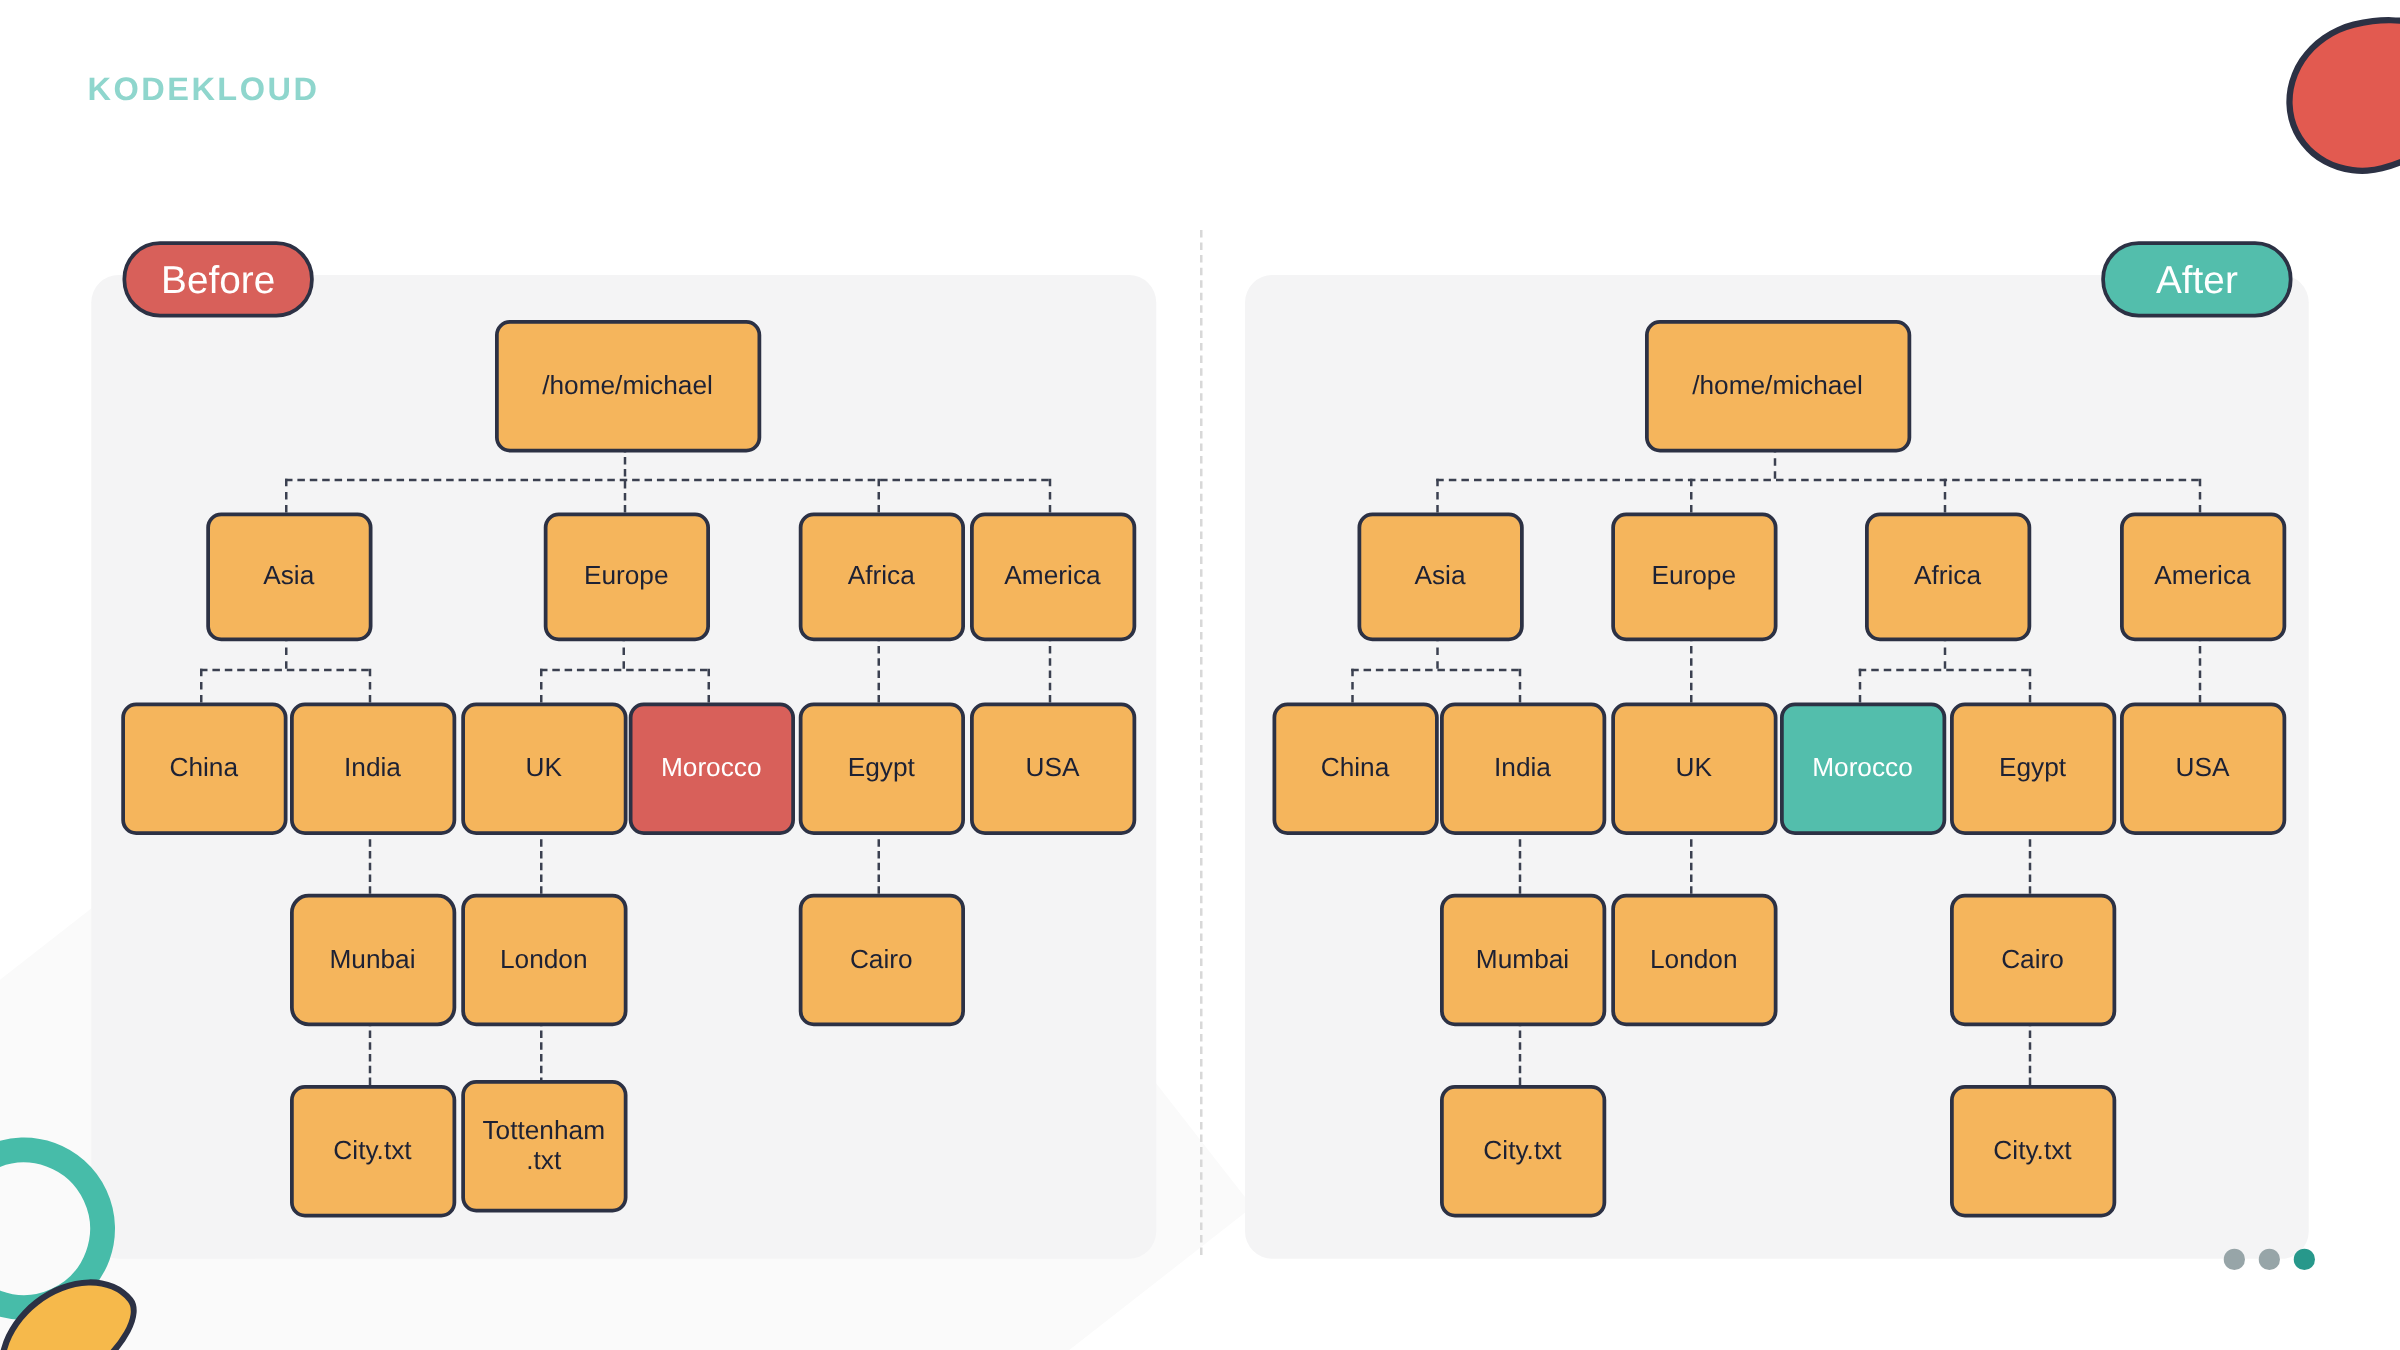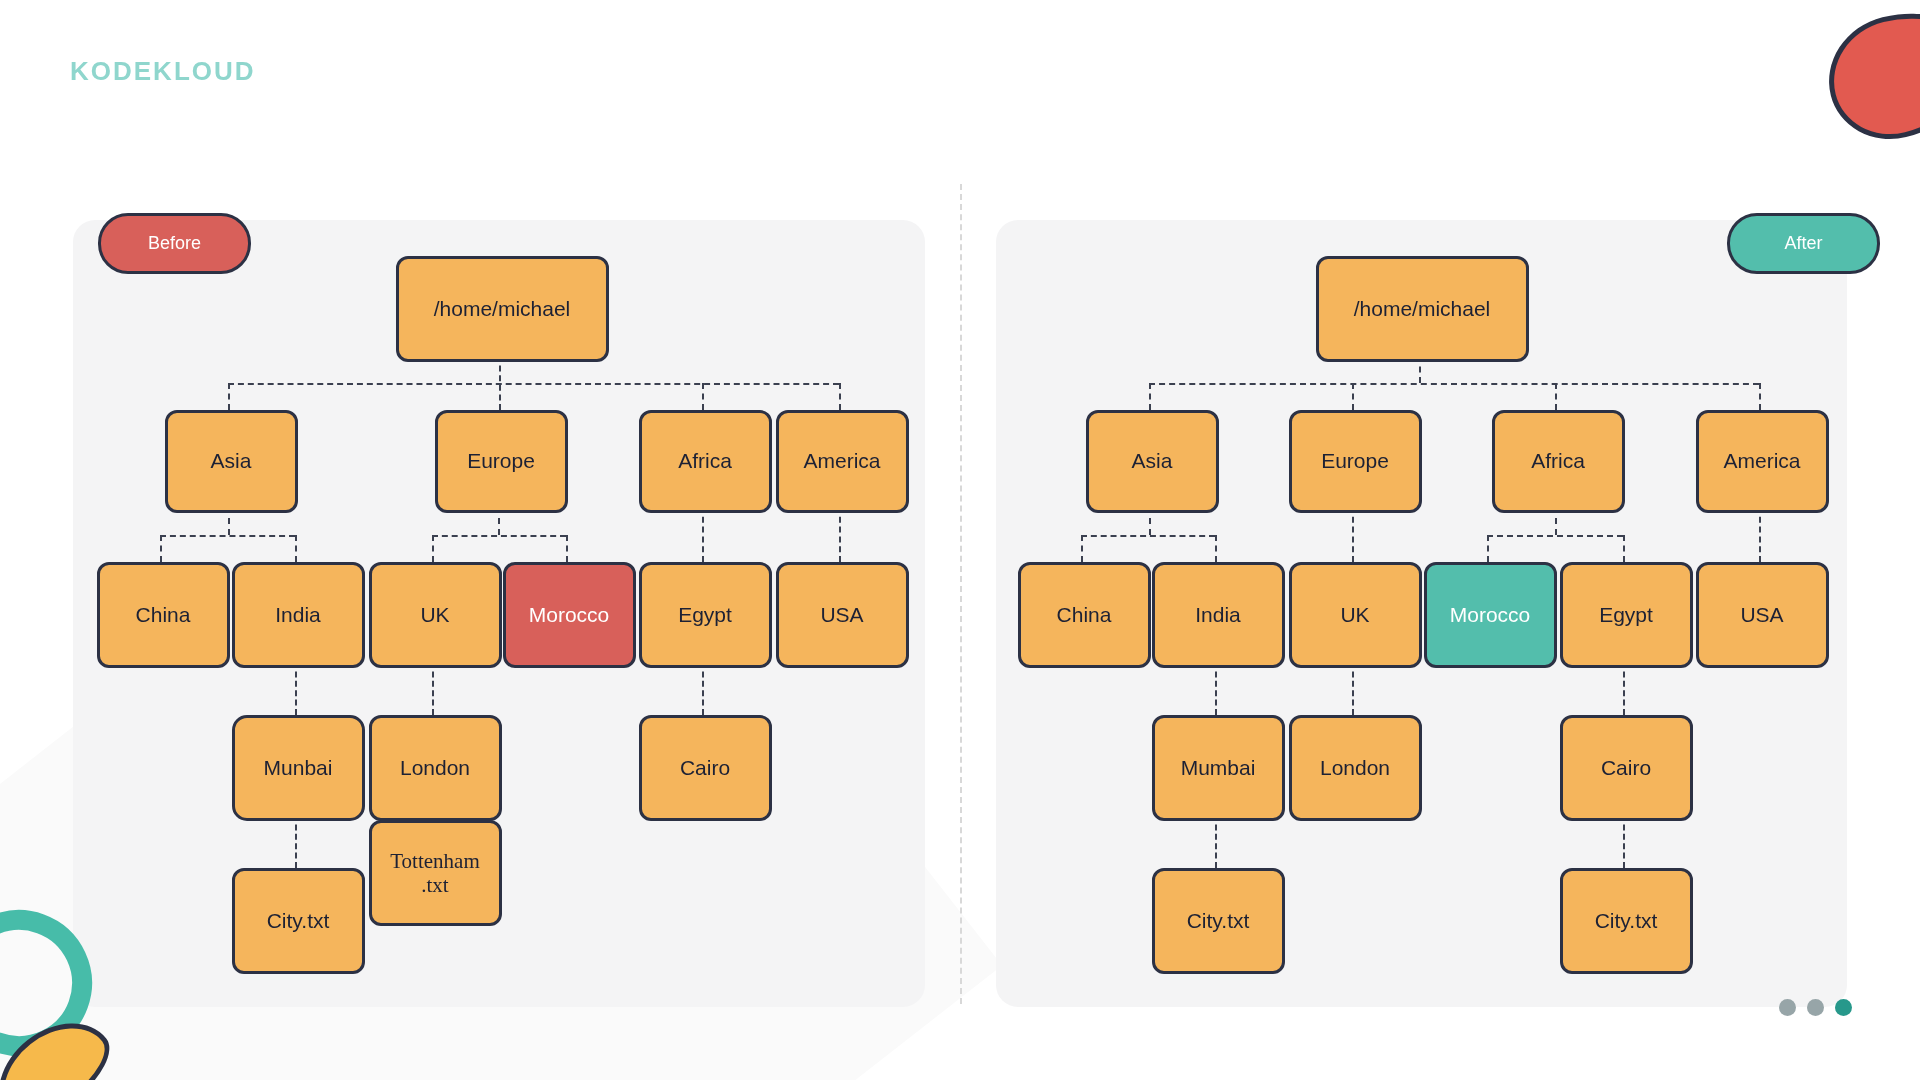--- a/index.html
+++ b/index.html
@@ -19,23 +19,23 @@
   .divider{position:absolute;left:960px;top:184px;height:820px;width:0;
     border-left:2px dashed #d8d8d8;z-index:1;}
 
   .panel{position:absolute;top:220px;height:787px;background:#F4F4F5;
     border-radius:22px;z-index:1;}
   #panel-before{left:73px;width:852px;}
   #panel-after{left:996px;width:851px;}
 
   .badge{position:absolute;top:193px;width:147px;height:55px;border-radius:30px;
     display:flex;align-items:center;justify-content:center;color:#fff;
-    font-size:18px;font-weight:500;border:3px solid #2C3144;z-index:4;margin-top:20px;}
+    font-size:31px;font-weight:500;border:3px solid #2C3144;z-index:4;}
   .badge-before{left:98px;background:#D8605A;}
-  .badge-after{left:1727px;background:#53BEAC;}
+  .badge-after{left:1681px;background:#53BEAC;}
 
   .seg{position:absolute;z-index:2;}
   .seg-h{border-top:2px dashed #3b4050;height:0;}
   .seg-v{border-left:2px dashed #3b4050;width:0;}
 
   .node{position:absolute;display:flex;align-items:center;justify-content:center;
     text-align:center;background:#F5B55C;border:3px solid #2C3144;border-radius:12px;
     font-size:21px;color:#1d2134;line-height:1.15;white-space:pre-line;z-index:3;}
   .node-red{background:#D8605A;color:#ffffff;}
   .node-teal{background:#53BEAC;color:#ffffff;}
@@ -101,21 +101,21 @@
       <div class="node node-orange" style="left: 96.5px; top: 562px; width: 127px; height: 100px;">China</div>
       <div class="node node-orange" style="left: 231.5px; top: 562px; width: 127px; height: 100px;">India</div>
       <div class="node node-orange" style="left: 368.5px; top: 562px; width: 127px; height: 100px;">UK</div>
       <div class="node node-red" style="left: 502.5px; top: 562px; width: 127px; height: 100px;">Morocco</div>
       <div class="node node-orange" style="left: 638.5px; top: 562px; width: 127px; height: 100px;">Egypt</div>
       <div class="node node-orange" style="left: 775.5px; top: 562px; width: 127px; height: 100px;">USA</div>
       <div class="node node-orange" style="left: 231.5px; top: 715px; width: 127px; height: 100px; border-radius: 15px;">Munbai</div>
       <div class="node node-orange" style="left: 368.5px; top: 715px; width: 127px; height: 100px;">London</div>
       <div class="node node-orange" style="left: 638.5px; top: 715px; width: 127px; height: 100px;">Cairo</div>
       <div class="node node-orange" style="left: 231.5px; top: 868px; width: 127px; height: 100px;">City.txt</div>
-      <div class="node node-orange" style="left: 368.5px; top: 820px; width: 127px; height: 100px; font-family: Liberation Serif, serif;">Tottenham
+      <div class="node node-orange" style="left: 368.5px; top: 864px; width: 127px; height: 100px;">Tottenham
 .txt</div>
       <div class="seg seg-v" style="left: 1419px; top: 356px; height: 27px;"></div>
       <div class="seg seg-h" style="left: 1149px; top: 383px; width: 610px;"></div>
       <div class="seg seg-v" style="left: 1149px; top: 383px; height: 27px;"></div>
       <div class="seg seg-v" style="left: 1352px; top: 383px; height: 27px;"></div>
       <div class="seg seg-v" style="left: 1555px; top: 383px; height: 27px;"></div>
       <div class="seg seg-v" style="left: 1759px; top: 383px; height: 27px;"></div>
       <div class="seg seg-v" style="left: 1149px; top: 507px; height: 28px;"></div>
       <div class="seg seg-h" style="left: 1081px; top: 535px; width: 134px;"></div>
       <div class="seg seg-v" style="left: 1081px; top: 535px; height: 27px;"></div>

